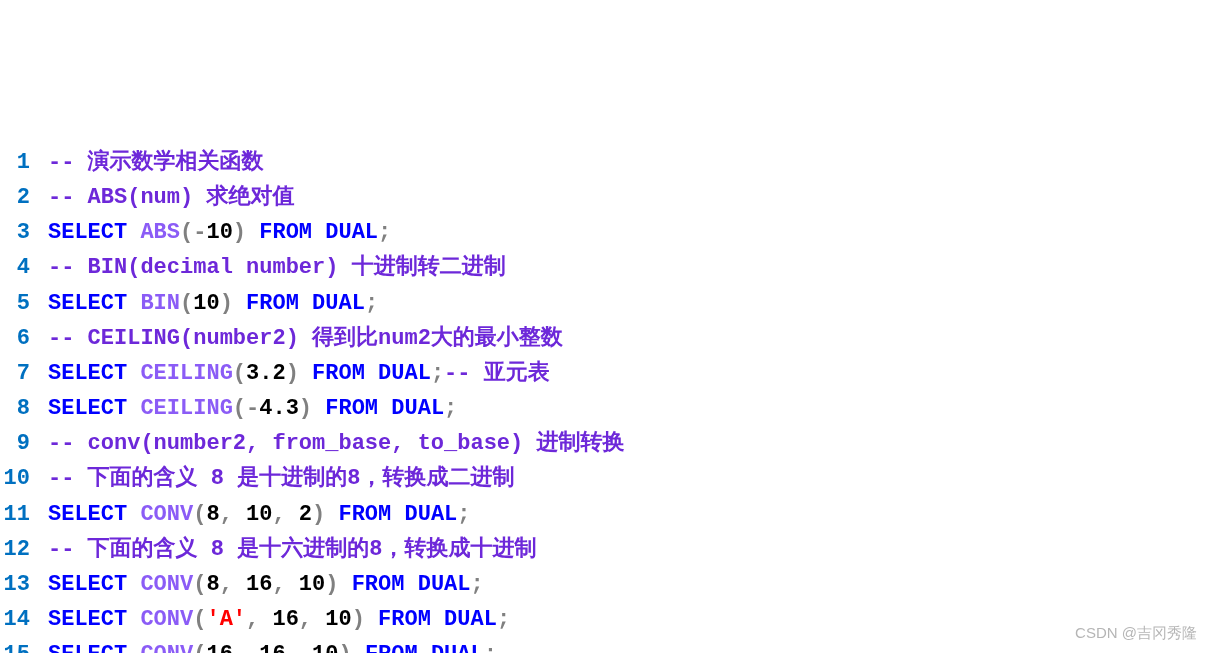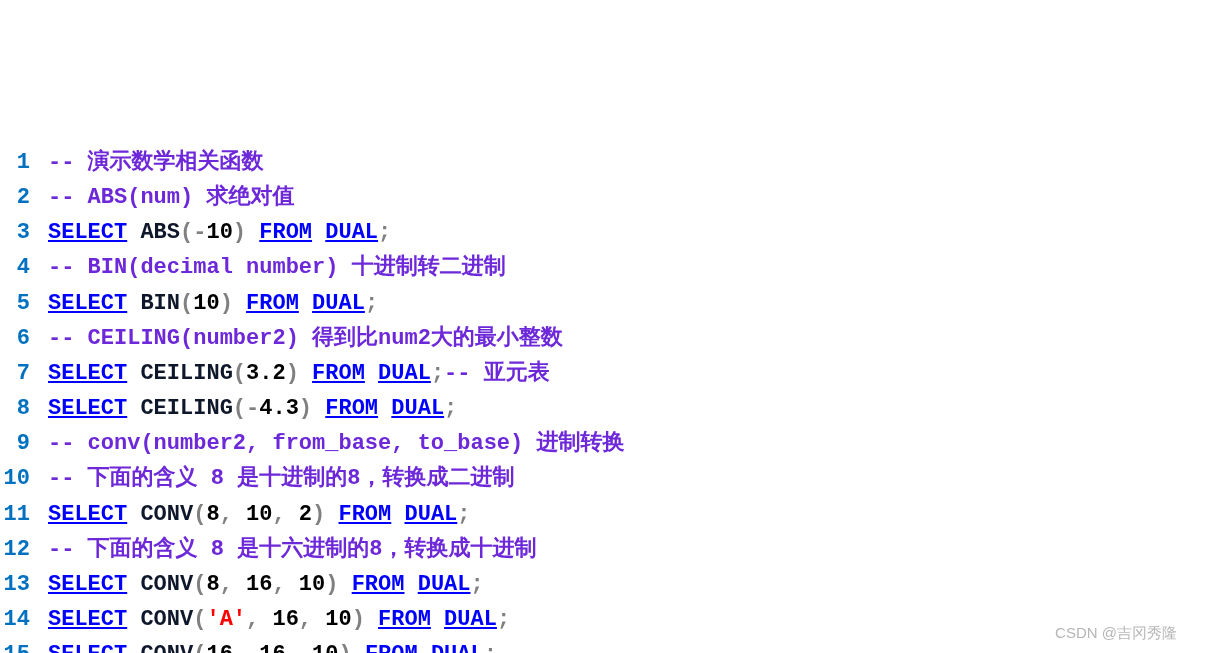--- a/index.html
+++ b/index.html
@@ -28,29 +28,29 @@
       width: 48px;
       text-align: right;
       padding-right: 18px;
       user-select: none;
       font-weight: bold;
     }
     .code {
       white-space: pre;
     }
     .comment { color: #6d28d9; }
-    .keyword { color: #0000ff; text-decoration: underline; }
-    .func { color: #0f172a; }
+    .keyword { color: #0000ff; }
+    .func { color: #8b5cf6; }
     .sym { color: #808080; }
     .num { color: #000000; }
     .str { color: #ff0000; }
     .watermark {
       position: fixed;
       bottom: 8px;
-      right: 28px;
+      right: 8px;
       color: rgba(120,120,120,0.55);
       font-size: 15px;
       font-family: sans-serif;
       font-weight: normal;
     }
   </style>
 </head>
 <body>
 
 

